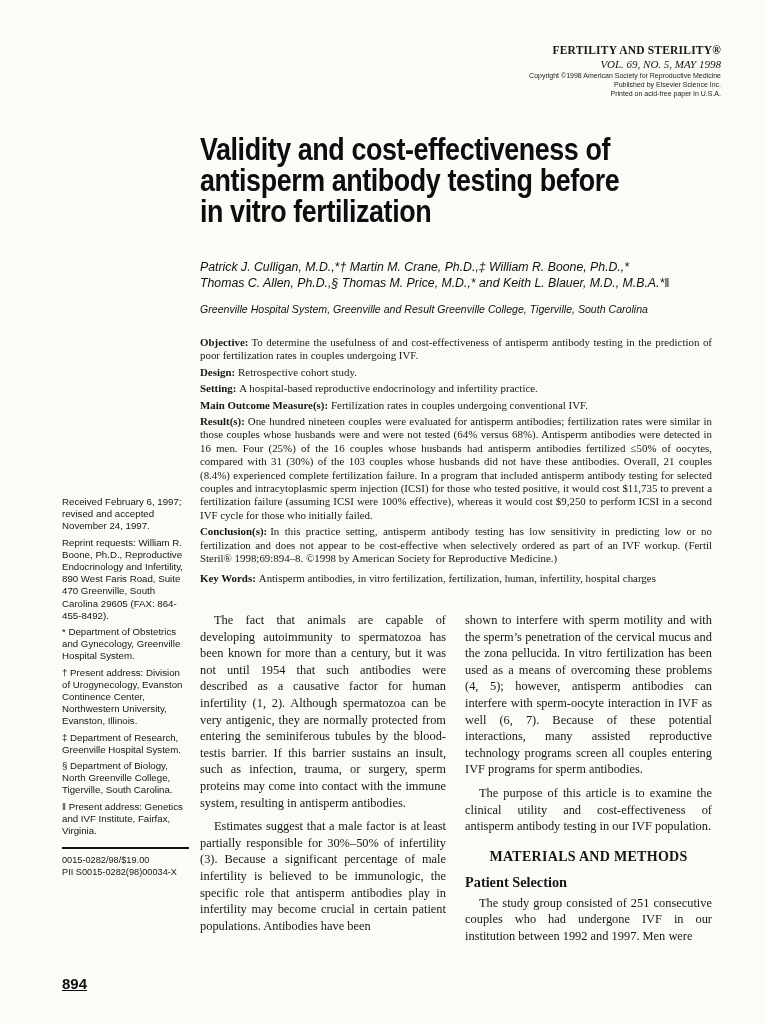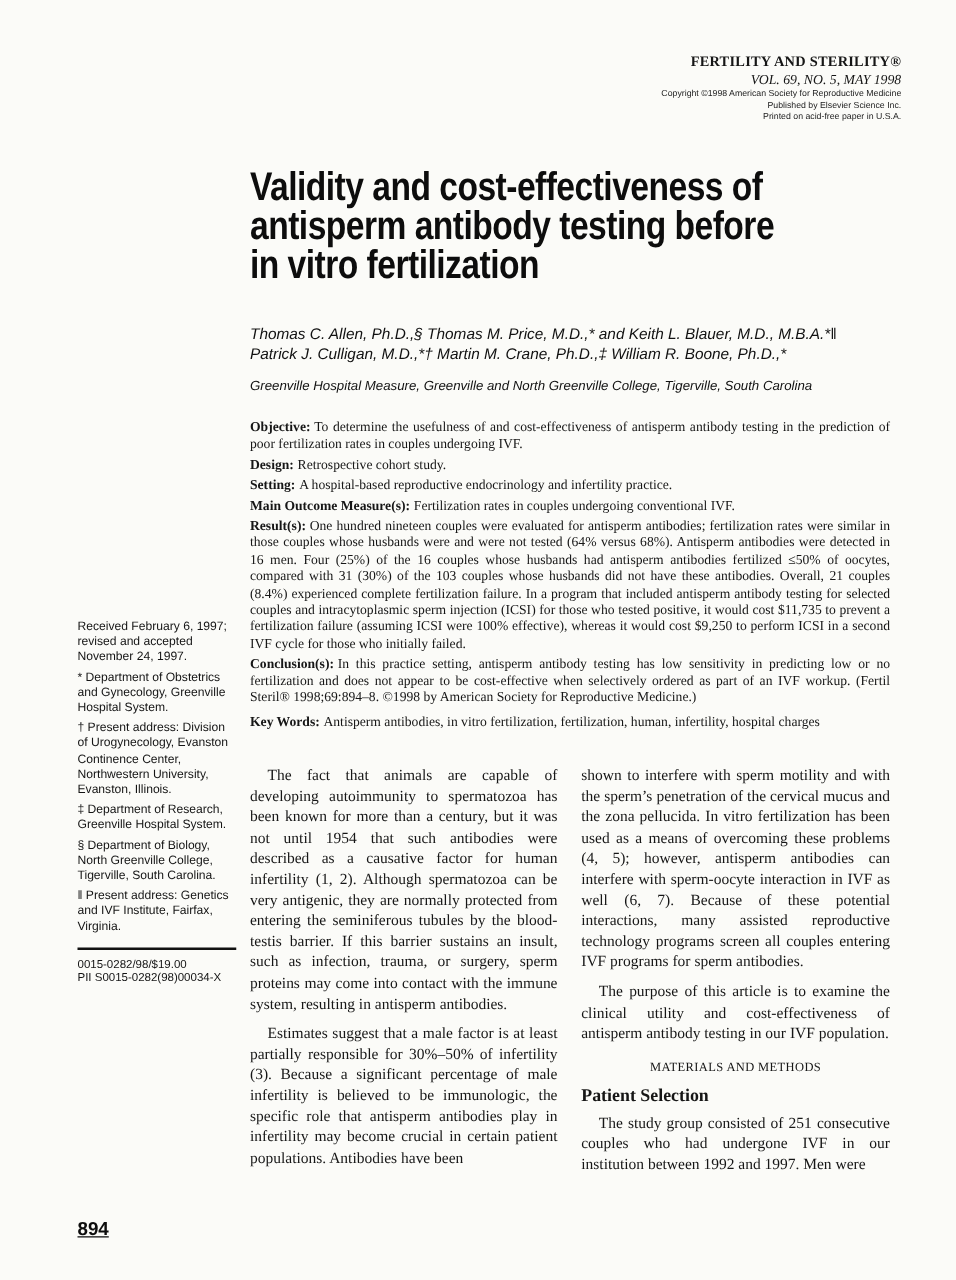--- a/index.html
+++ b/index.html
@@ -43,21 +43,21 @@
   .sb-p{margin:0 0 4px 0;}
   .sb-rule{border:none;border-top:2px solid #111;margin:10px 0 6px 0;width:127px;}
   .sb-issn{margin:0;font-size:9.2px;line-height:11.5px;}
 
   
   .bodycols{top:612px;left:200px;width:512px;display:flex;gap:19px;}
   .col{width:246px;}
   .col-r{width:247px;}
   .body-p{margin:0 0 7px 0;font-size:12.4px;line-height:16.6px;text-align:justify;text-indent:14px;}
   .no-indent{text-indent:0;}
-  .sec-head{font-weight:normal;font-size:10px;text-align:center;margin:14px 0 9px 0;letter-spacing:.3px;}
+  .sec-head{font-weight:bold;font-size:14px;text-align:center;margin:14px 0 9px 0;letter-spacing:.3px;}
   .sub-head{font-weight:bold;font-size:14.3px;margin:0 0 4px 0;}
 
   
   .pagenum{top:975px;left:62px;font-family:"Liberation Sans",sans-serif;
     font-weight:bold;font-size:15px;color:#0d0d0d;text-decoration:underline;}
 </style>
 </head>
 <body>
 
 <div class="abs jhead">
@@ -68,37 +68,38 @@
   <div class="jsmall">Printed on acid-free paper in U.S.A.</div>
 </div>
 
 <div class="abs title">
   <div class="tline">Validity and cost-effectiveness of</div>
   <div class="tline">antisperm antibody testing before</div>
   <div class="tline">in vitro fertilization</div>
 </div>
 
 <div class="abs authors">
+  <div>Patrick J. Culligan, M.D.,*† Martin M. Crane, Ph.D.,‡ William R. Boone, Ph.D.,*</div>
   <div>Thomas C. Allen, Ph.D.,§ Thomas M. Price, M.D.,* and Keith L. Blauer, M.D., M.B.A.*‖</div>
-  <div>Patrick J. Culligan, M.D.,*† Martin M. Crane, Ph.D.,‡ William R. Boone, Ph.D.,*</div>
 </div>
-<div class="abs affil">Greenville Hospital Measure, Greenville and North Greenville College, Tigerville, South Carolina</div>
+<div class="abs affil">Greenville Hospital System, Greenville and Result Greenville College, Tigerville, South Carolina</div>
 
 <div class="abs abstract">
   <p class="abs-p"><span class="abs-label">Objective:</span><span>To determine the usefulness of and cost-effectiveness of antisperm antibody testing in the prediction of poor fertilization rates in couples undergoing IVF.</span></p>
   <p class="abs-p"><span class="abs-label">Design:</span><span>Retrospective cohort study.</span></p>
   <p class="abs-p"><span class="abs-label">Setting:</span><span>A hospital-based reproductive endocrinology and infertility practice.</span></p>
   <p class="abs-p"><span class="abs-label">Main Outcome Measure(s):</span><span>Fertilization rates in couples undergoing conventional IVF.</span></p>
   <p class="abs-p"><span class="abs-label">Result(s):</span><span>One hundred nineteen couples were evaluated for antisperm antibodies; fertilization rates were similar in those couples whose husbands were and were not tested (64% versus 68%). Antisperm antibodies were detected in 16 men. Four (25%) of the 16 couples whose husbands had antisperm antibodies fertilized ≤50% of oocytes, compared with 31 (30%) of the 103 couples whose husbands did not have these antibodies. Overall, 21 couples (8.4%) experienced complete fertilization failure. In a program that included antisperm antibody testing for selected couples and intracytoplasmic sperm injection (ICSI) for those who tested positive, it would cost $11,735 to prevent a fertilization failure (assuming ICSI were 100% effective), whereas it would cost $9,250 to perform ICSI in a second IVF cycle for those who initially failed.</span></p>
   <p class="abs-p"><span class="abs-label">Conclusion(s):</span><span>In this practice setting, antisperm antibody testing has low sensitivity in predicting low or no fertilization and does not appear to be cost-effective when selectively ordered as part of an IVF workup. (Fertil Steril® 1998;69:894–8. ©1998 by American Society for Reproductive Medicine.)</span></p>
   <p class="abs-p" style="margin-top:6px;"><span class="abs-label">Key Words:</span><span>Antisperm antibodies, in vitro fertilization, fertilization, human, infertility, hospital charges</span></p>
 </div>
 
 <div class="abs sidebar">
   <p class="sb-p">Received February 6, 1997; revised and accepted November 24, 1997.</p>
+  <p class="sb-p">Reprint requests: William R. Boone, Ph.D., Reproductive Endocrinology and Infertility, 890 West Faris Road, Suite 470 Greenville, South Carolina 29605 (FAX: 864-455-8492).</p>
   <p class="sb-p">* Department of Obstetrics and Gynecology, Greenville Hospital System.</p>
   <p class="sb-p">† Present address: Division of Urogynecology, Evanston Continence Center, Northwestern University, Evanston, Illinois.</p>
   <p class="sb-p">‡ Department of Research, Greenville Hospital System.</p>
   <p class="sb-p">§ Department of Biology, North Greenville College, Tigerville, South Carolina.</p>
   <p class="sb-p">‖ Present address: Genetics and IVF Institute, Fairfax, Virginia.</p>
   <hr class="sb-rule">
   <p class="sb-issn">0015-0282/98/$19.00</p>
   <p class="sb-issn">PII S0015-0282(98)00034-X</p>
 </div>
 

